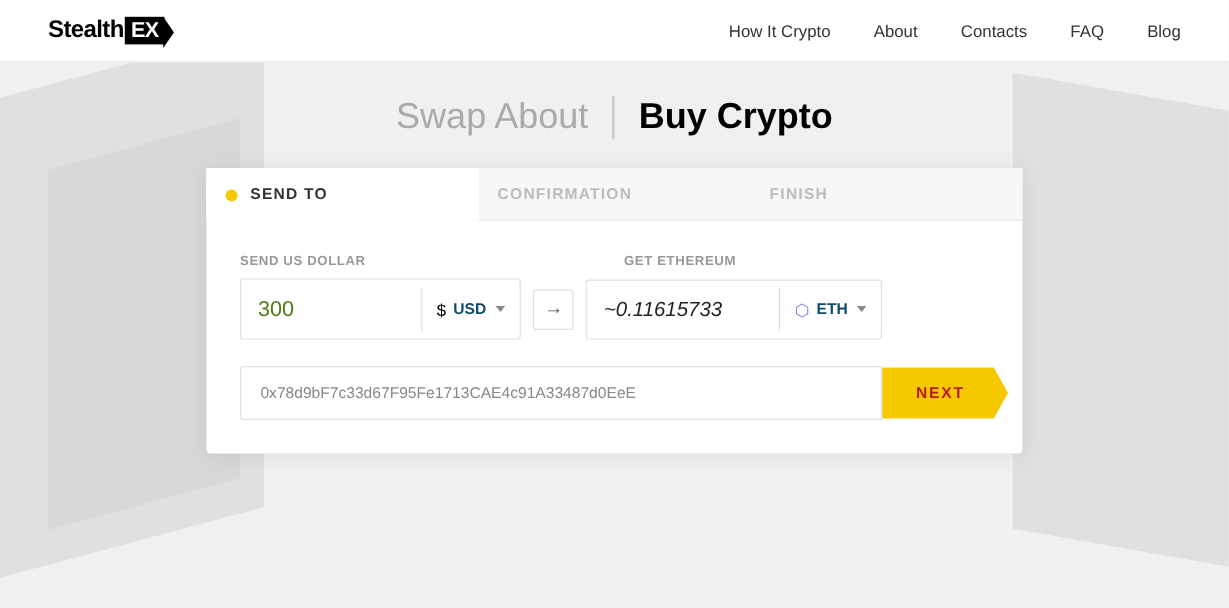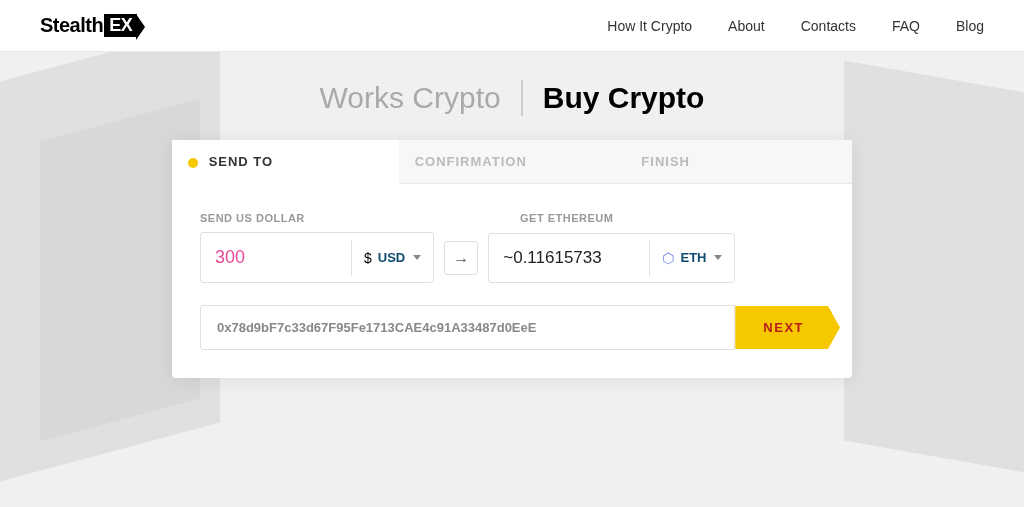--- a/index.html
+++ b/index.html
@@ -211,21 +211,21 @@
       border-radius: 3px;
       background: #fff;
       overflow: hidden;
     }
     .input-group input {
       border: none;
       outline: none;
       padding: 14px 14px;
       font-size: 18px;
       font-weight: 500;
-      color: #ec4899;
+      color: #4d7c0f;
       width: 150px;
       background: transparent;
     }
     .currency-selector {
       display: flex;
       align-items: center;
       gap: 6px;
       padding: 10px 12px;
       border-left: 1.5px solid #e0e0e0;
       cursor: pointer;
@@ -272,20 +272,21 @@
       border-radius: 3px;
       background: #fff;
       overflow: hidden;
     }
     .output-group .output-value {
       padding: 14px 14px;
       font-size: 17px;
       font-weight: 500;
       color: #222;
       width: 160px;
+      font-style: italic;
     }
     .eth-icon {
       color: #6d7fe8;
       font-size: 14px;
     }
 
     
     .address-row {
       display: flex;
       align-items: center;
@@ -294,21 +295,20 @@
     }
     .address-input {
       flex: 1;
       border: 1.5px solid #e0e0e0;
       border-radius: 3px 0 0 3px;
       padding: 14px 16px;
       font-size: 13px;
       color: #888;
       outline: none;
       background: #fff;
-      font-weight: bold;
     }
     .next-btn {
       background: #f5c800;
       border: none;
       padding: 14px 28px;
       font-size: 13px;
       font-weight: 800;
       letter-spacing: 1.5px;
       color: #b91c1c;
       cursor: pointer;
@@ -335,21 +335,21 @@
     <a href="#">About</a>
     <a href="#">Contacts</a>
     <a href="#">FAQ</a>
     <a href="#">Blog</a>
   </nav>
 </header>
 
 <main class="main">
 
   <div class="heading-tabs">
-    <span class="heading-tab-swap">Works Crypto</span>
+    <span class="heading-tab-swap">Swap About</span>
     <div class="heading-divider"></div>
     <span class="heading-tab-buy">Buy Crypto</span>
   </div>
 
   <div class="card">
 
     <div class="step-tabs">
       <div class="step-tab active">
         <span class="step-dot"></span>
         <span>SEND TO</span>

